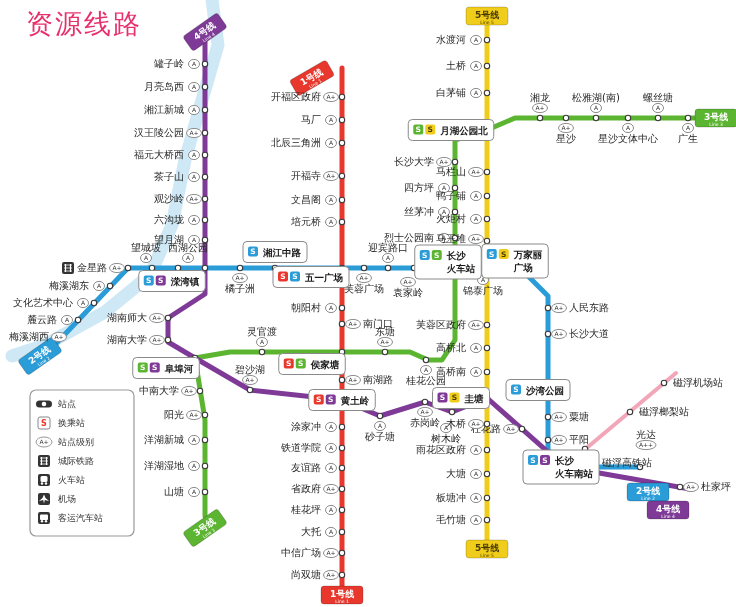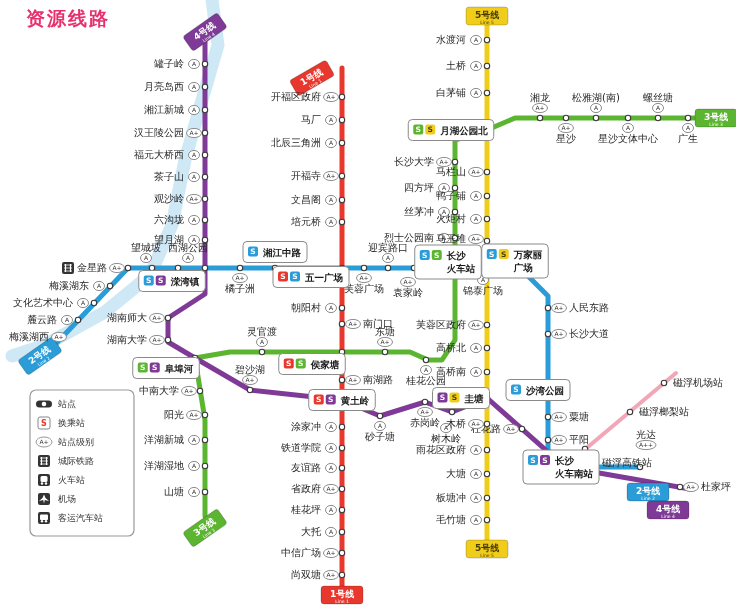--- a/index.html
+++ b/index.html
@@ -1,19 +1,19 @@
 <!DOCTYPE html>
 <html><head>
 <meta charset="utf-8">
 <style>
   html,body{margin:0;padding:0;background:#ffffff;}
   #stage{position:relative;width:736px;height:607px;overflow:hidden;background:#fff;
          font-family:"DejaVu Sans","Liberation Sans",sans-serif;}
   #map{position:absolute;left:0;top:0;}
-  #title{position:absolute;left:26px;top:6px;font-size:19px;font-weight:bold;
+  #title{position:absolute;left:26px;top:6px;font-size:27px;font-weight:normal;
          letter-spacing:2px;z-index:5;}
   svg text{font-family:"DejaVu Sans","Liberation Sans",sans-serif;}
 </style>
 </head>
 <body>
 
 <div id="stage">
   <div id="title" style="color: rgb(231, 49, 109);">资源线路</div>
   <svg id="map" width="736" height="607" viewBox="0 0 736 607">
       <polyline points="212,0 218,45 202,100 185,160 172,225 150,275 105,312 45,345 12,356" fill="none" stroke="#c9e6f5" stroke-width="13" opacity="0.9" stroke-linecap="round" stroke-linejoin="round"></polyline>

